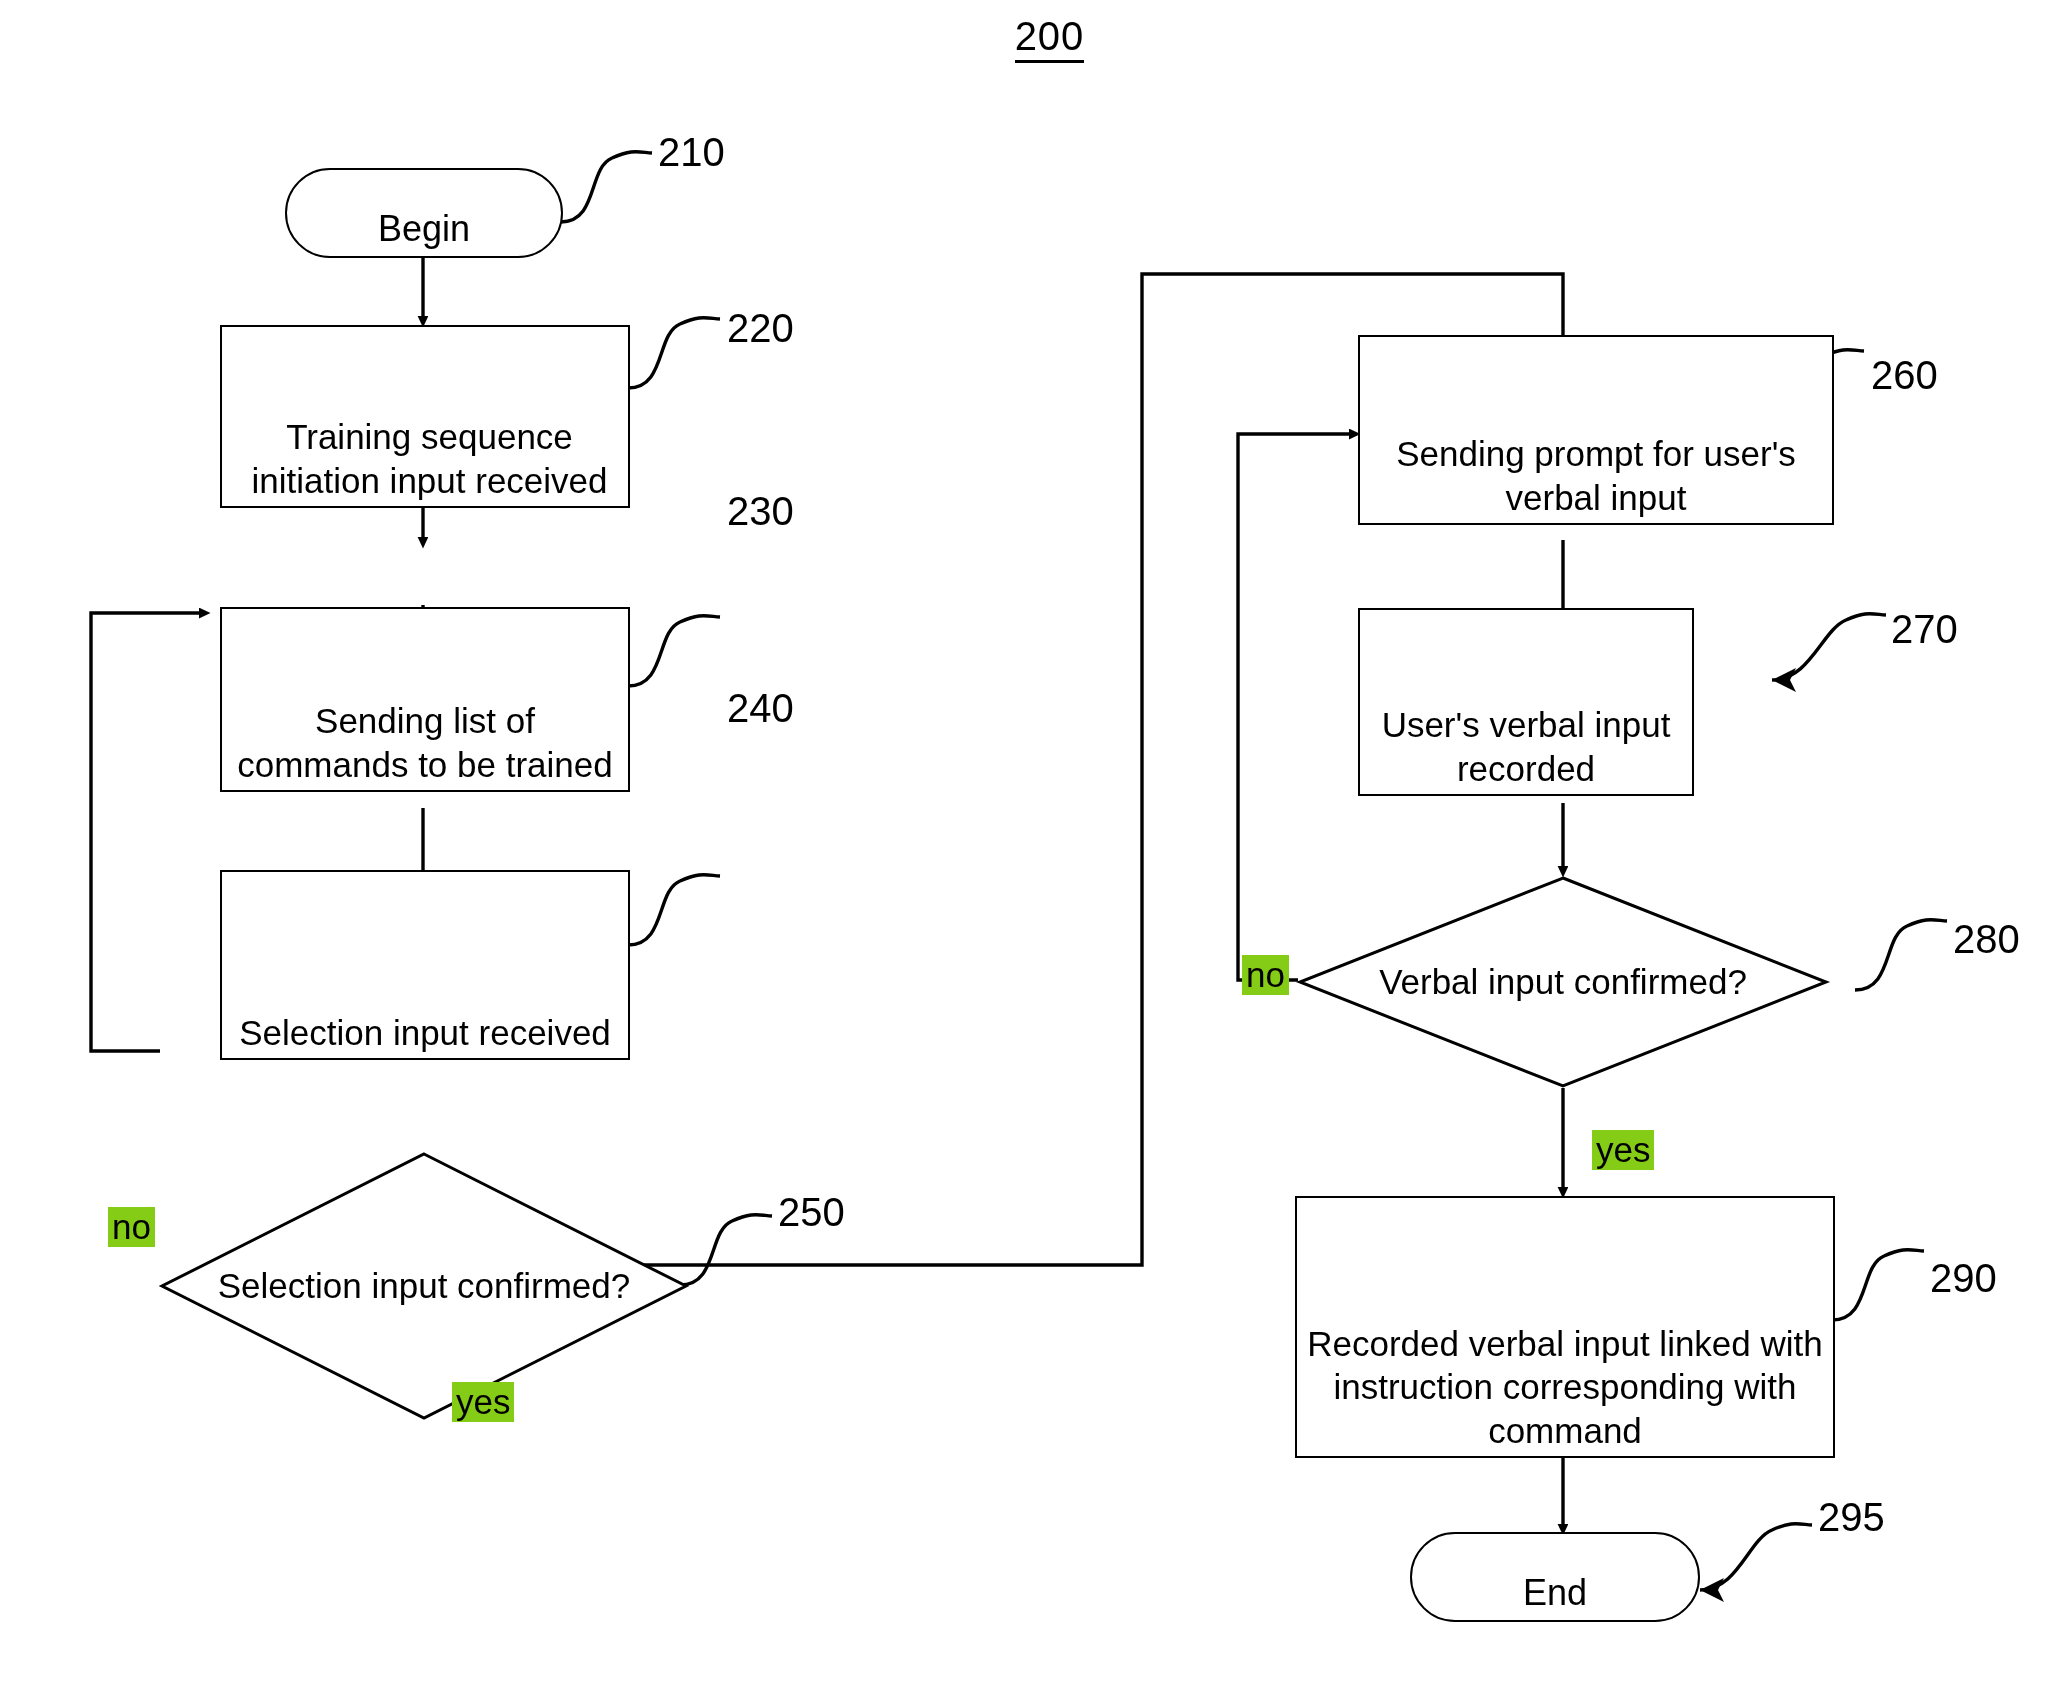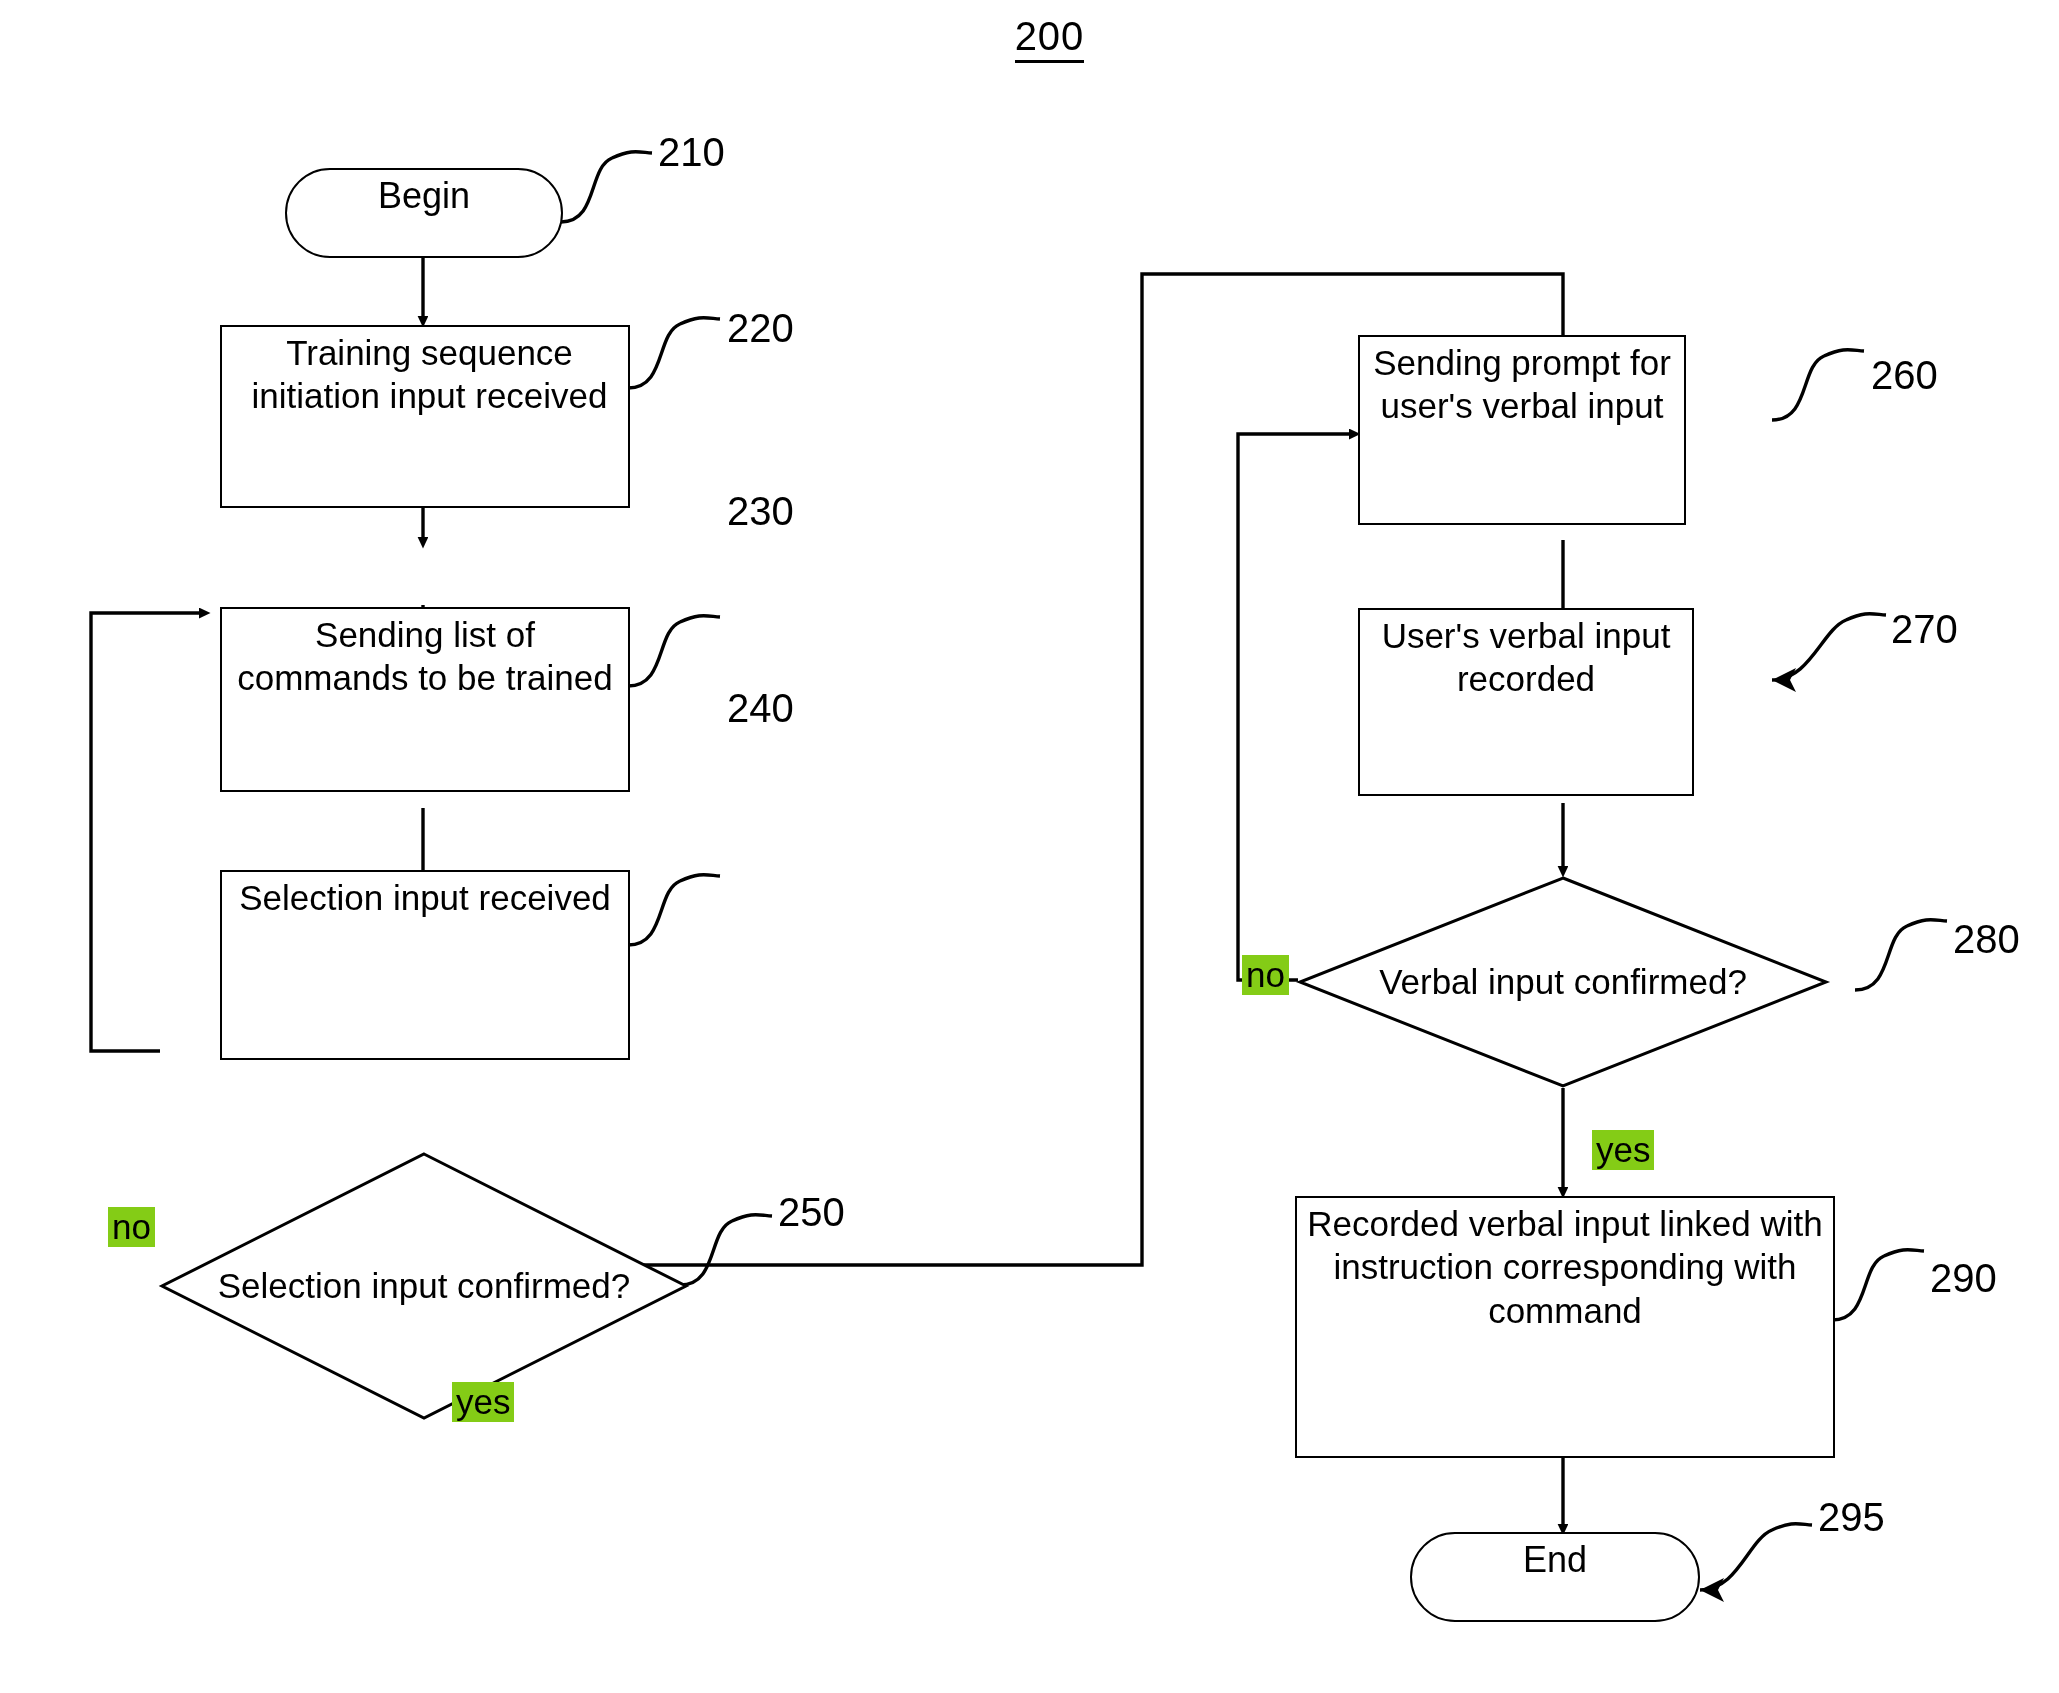--- a/index.html
+++ b/index.html
@@ -34,21 +34,21 @@
   .fig-title span{
     border-bottom:3px solid #000;
     padding-bottom:2px;
   }
   .node{
     position:absolute;
     box-sizing:border-box;
     border:2px solid #000;
     background:#ffffff;
     display:flex;
-    align-items:flex-start;
+    align-items:flex-end;
     justify-content:center;
     text-align:center;
     font-size:35px;
     line-height:1.24;
     padding:4px 10px;
     z-index:3;
   }
   .terminator{
     border-radius:46px;
     font-size:36px;
@@ -171,21 +171,21 @@
     <svg width="528" height="268" viewBox="0 0 528 268" xmlns="http://www.w3.org/2000/svg">
       <polygon points="264,2 526,134 264,266 2,134" fill="#ffffff" stroke="#000" stroke-width="3"></polygon>
     </svg>
     <div class="diamond-label">Selection input confirmed?</div>
   </div>
   <div class="ref" style="left:778px; top:1190px;">250</div>
 
   <div class="edge-label" style="left:108px; top:1207px;">no</div>
   <div class="edge-label" style="left:452px; top:1382px;">yes</div>
 
-  <div class="node" style="left:1358px; top:335px; width:328px; height:190px;">
+  <div class="node" style="left:1358px; top:335px; width:476px; height:190px;">
     <span>Sending prompt for user's verbal input</span>
   </div>
   <div class="ref" style="left:1871px; top:353px;">260</div>
 
   <div class="node" style="left:1358px; top:608px; width:336px; height:188px;">
     <span>User's verbal input recorded</span>
   </div>
   <div class="ref" style="left:1891px; top:607px;">270</div>
 
   <div class="diamond-wrap" style="left:1298px; top:876px; width:530px; height:212px;">

